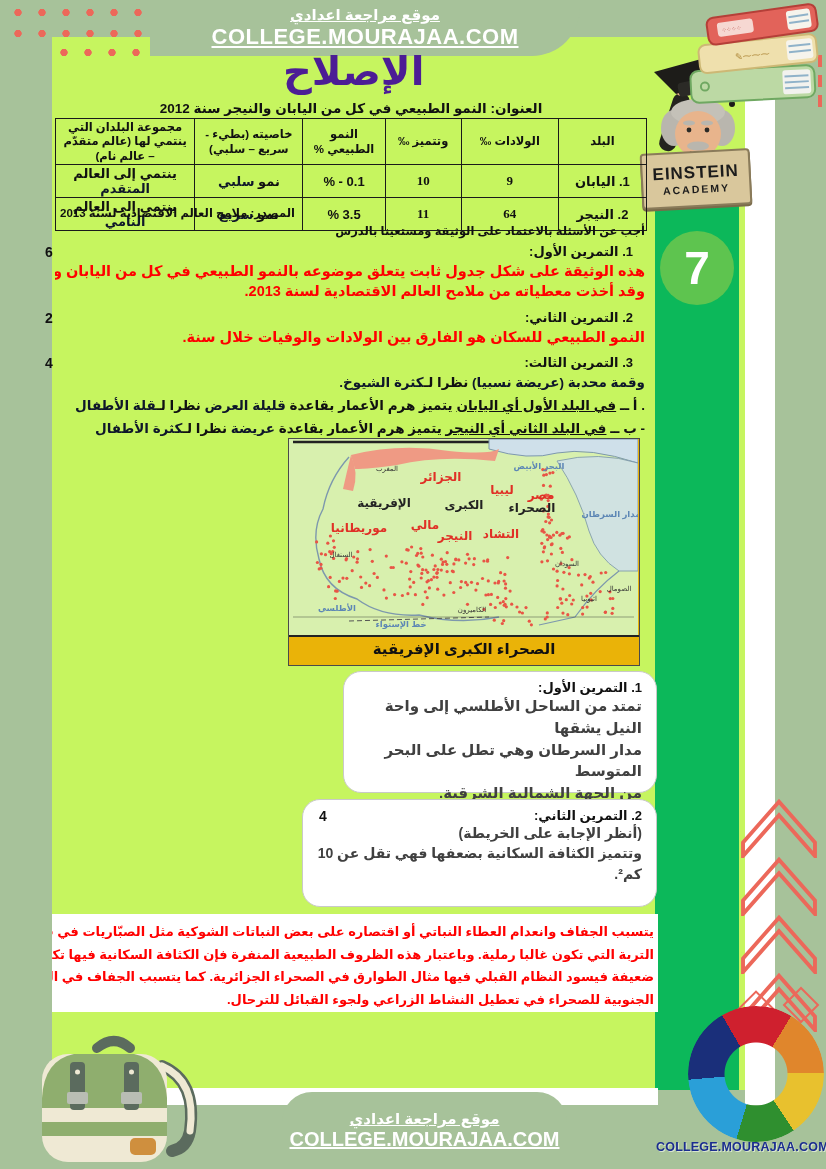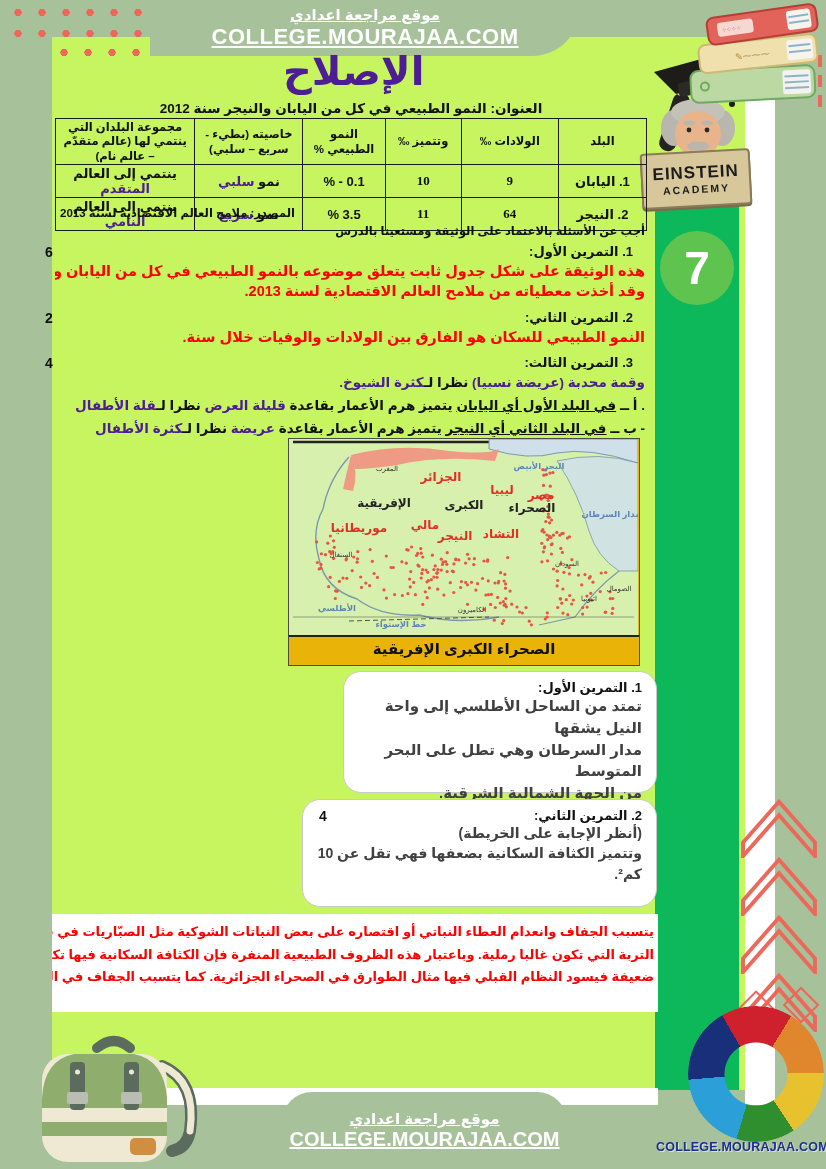--- a/index.html
+++ b/index.html
@@ -22,21 +22,21 @@
   .header-band .l1{font-size:15px;text-decoration:underline;}
   .header-band .l2{font-size:22px;letter-spacing:.5px;text-decoration:underline;}
   .page-title{position:absolute;left:283px;top:48px;font-size:40px;font-weight:bold;color:#4c1d95;}
 
   
   .tbl-title{position:absolute;left:55px;top:100px;width:592px;text-align:center;font-size:13.5px;font-weight:bold;color:#111;direction:rtl;}
   table.doc{position:absolute;left:55px;top:118px;width:592px;border-collapse:collapse;direction:rtl;table-layout:fixed;}
   table.doc th,table.doc td{border:1.4px solid #1a1a1a;padding:1px 3px;text-align:center;vertical-align:middle;}
   table.doc th{font-size:11.5px;font-weight:bold;color:#111;line-height:1.25;}
   table.doc td{font-size:13px;font-weight:bold;color:#111;height:22px;}
-  .red{color:#4c1d95;}
+  .red{color:#0f172a;}
   .num{font-family:"Liberation Serif",serif;font-weight:normal;font-size:15px;}
   .ltr{direction:ltr;unicode-bidi:bidi-override;}
   .source-line{position:absolute;left:60px;top:206px;font-size:11.5px;font-weight:bold;color:#111;direction:rtl;}
 
   
   .exblock{position:absolute;left:55px;top:224px;width:590px;direction:rtl;text-align:right;color:#111;}
   .exblock .instr{font-size:11.5px;font-weight:bold;margin-bottom:6px;}
   .exline{position:relative;font-size:13px;font-weight:bold;margin:2px 12px 2px 0;}
   .pts{position:absolute;left:-10px;top:0;font-size:14px;font-weight:bold;color:#111;direction:ltr;}
   .ans{font-size:14.5px;font-weight:bold;color:#ff0000;line-height:1.4;}
@@ -536,20 +536,21 @@
     </div>
     <div class="cred">(أنظر الإجابة على الخريطة)</div>
     <div class="cred cut">وتتميز الكثافة السكانية بضعفها فهي تقل عن 10 س/</div>
     <div class="cred">كم².</div>
   </div>
 
   <div class="closing">
     <div class="cut">يتسبب الجفاف وانعدام العطاء النباتي أو اقتصاره على بعض النباتات الشوكية مثل الصبّاريات في ف</div>
     <div class="cut">التربة التي تكون غالبا رملية. وباعتبار هذه الظروف الطبيعية المنفرة فإن الكثافة السكانية فيها تكو</div>
     <div class="cut">ضعيفة فيسود النظام القبلي فيها مثال الطوارق في الصحراء الجزائرية. كما يتسبب الجفاف في المناط</div>
+    <div>الجنوبية للصحراء في تعطيل النشاط الزراعي ولجوء القبائل للترحال.</div>
   </div>
 
   <svg class="chev" style="top:788px;" viewBox="0 0 86 72">
       <path d="M6 56 L43 14 L80 56 L80 70 L43 28 L6 70 Z" fill="none" stroke="#ec685a" stroke-width="4"></path>
     </svg>
   <svg class="chev" style="top:846px;" viewBox="0 0 86 72">
       <path d="M6 56 L43 14 L80 56 L80 70 L43 28 L6 70 Z" fill="none" stroke="#ec685a" stroke-width="4"></path>
     </svg>
   <svg class="chev" style="top:904px;" viewBox="0 0 86 72">
       <path d="M6 56 L43 14 L80 56 L80 70 L43 28 L6 70 Z" fill="none" stroke="#ec685a" stroke-width="4"></path>

